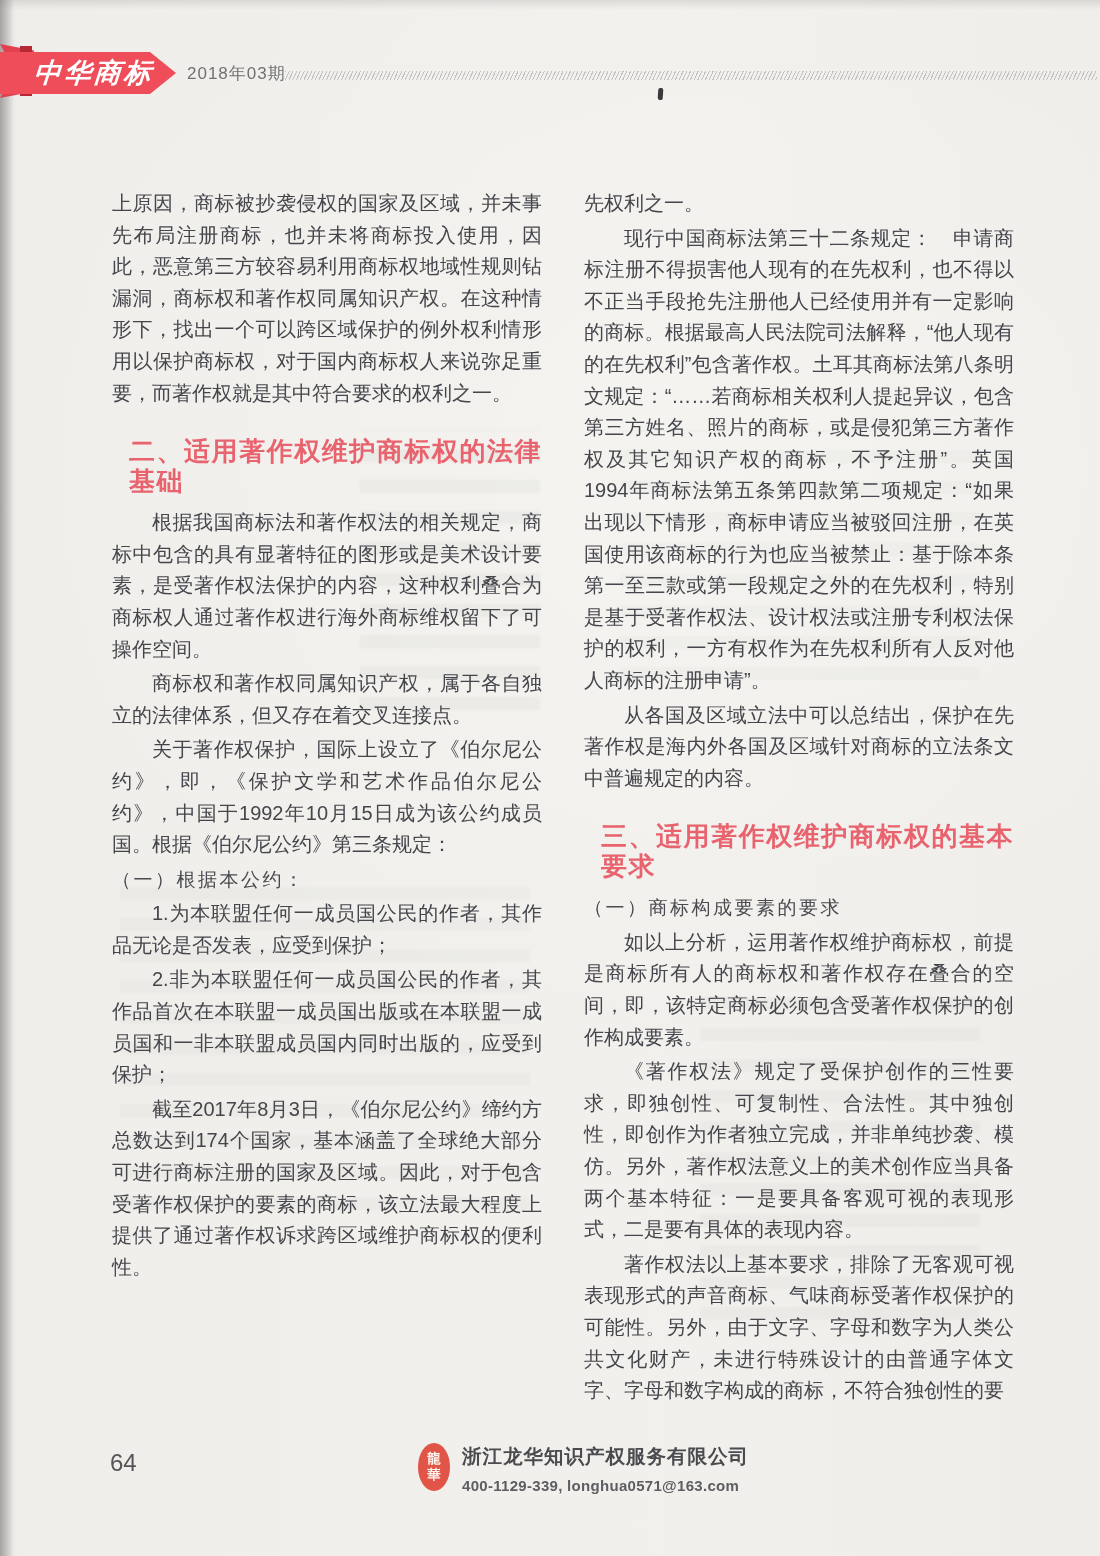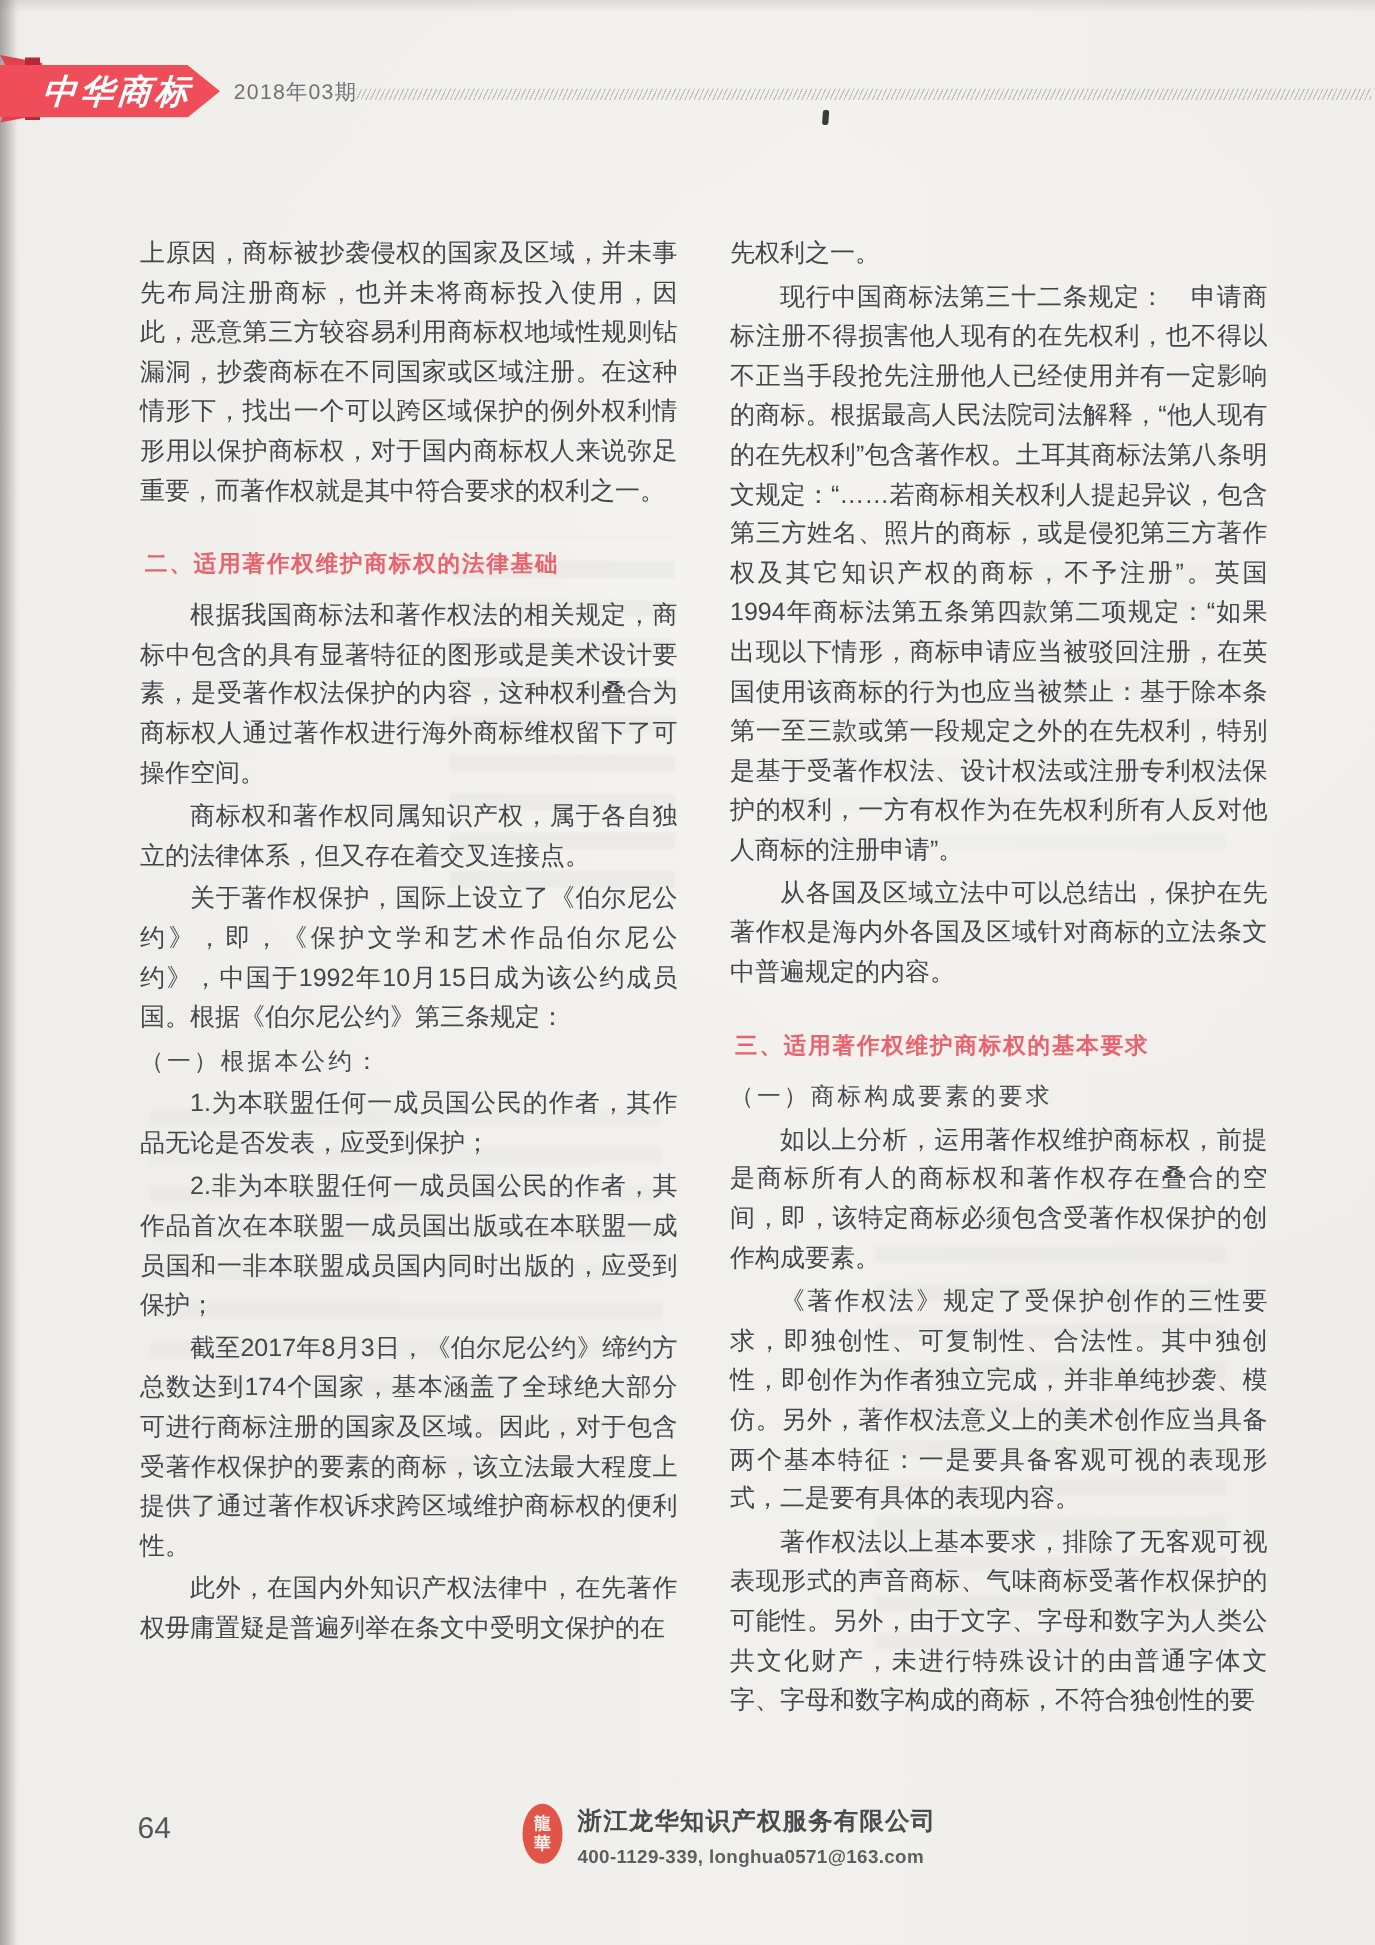--- a/index.html
+++ b/index.html
@@ -42,21 +42,21 @@
 
   
   .col{position:absolute;top:188px;width:430px;font-size:20px;line-height:31.6px;
     text-align:justify;text-justify:inter-ideograph;color:#45454c;}
   .col-left{left:112px;}
   .col-right{left:584px;}
   .col p{margin:0 0 3px 0;text-indent:2em;}
   .col p.cont{text-indent:0;}
   .col p.kai{font-family:"Liberation Serif", serif;
     letter-spacing:2.5px;font-size:19px;text-indent:0;color:#4a4a50;}
-  .col h2.sec{margin:27px 0 11px 4px;font-size:18px;font-weight:bold;color:#e8636e;
+  .col h2.sec{margin:27px 0 11px 17px;font-size:26px;font-weight:bold;color:#e8636e;
     letter-spacing:1.5px;line-height:30px;}
 
   
   .ghost{position:absolute;opacity:.10;filter:blur(1.2px);pointer-events:none;
     background:repeating-linear-gradient(0deg, rgba(96,116,108,.55) 0 13px, rgba(0,0,0,0) 13px 31px);}
   .g1{left:360px;top:430px;width:180px;height:280px;}
   .g2{left:120px;top:880px;width:410px;height:330px;opacity:.07;}
   .g3{left:700px;top:990px;width:280px;height:330px;opacity:.08;}
   .g4{left:620px;top:430px;width:360px;height:250px;opacity:.06;}
 
@@ -85,30 +85,29 @@
   <span class="issue">2018年03期</span>
   <div class="hatch-rule"></div>
   <div class="ink-speck"></div>
 
   <div class="ghost g1"></div>
   <div class="ghost g2"></div>
   <div class="ghost g3"></div>
   <div class="ghost g4"></div>
 
   <div class="col col-left">
-    <p class="cont">上原因，商标被抄袭侵权的国家及区域，并未事先布局注册商标，也并未将商标投入使用，因此，恶意第三方较容易利用商标权地域性规则钻漏洞，抄袭商标在不同国家或区域注册。在这种情形下，找出一个可以跨区域保护的例外权利情形用以保护商标权，对于国内商标权人来说弥足重要，而著作权就是其中符合要求的权利之一。</p>
+    <p class="cont">上原因，商标被抄袭侵权的国家及区域，并未事先布局注册商标，也并未将商标投入使用，因此，恶意第三方较容易利用商标权地域性规则钻漏洞，商标权和著作权同属知识产权。在这种情形下，找出一个可以跨区域保护的例外权利情形用以保护商标权，对于国内商标权人来说弥足重要，而著作权就是其中符合要求的权利之一。</p>
     <h2 class="sec">二、适用著作权维护商标权的法律基础</h2>
     <p>根据我国商标法和著作权法的相关规定，商标中包含的具有显著特征的图形或是美术设计要素，是受著作权法保护的内容，这种权利叠合为商标权人通过著作权进行海外商标维权留下了可操作空间。</p>
     <p>商标权和著作权同属知识产权，属于各自独立的法律体系，但又存在着交叉连接点。</p>
     <p>关于著作权保护，国际上设立了《伯尔尼公约》，即，《保护文学和艺术作品伯尔尼公约》，中国于1992年10月15日成为该公约成员国。根据《伯尔尼公约》第三条规定：</p>
     <p class="kai">（一）根据本公约：</p>
     <p>1.为本联盟任何一成员国公民的作者，其作品无论是否发表，应受到保护；</p>
     <p>2.非为本联盟任何一成员国公民的作者，其作品首次在本联盟一成员国出版或在本联盟一成员国和一非本联盟成员国内同时出版的，应受到保护；</p>
     <p>截至2017年8月3日，《伯尔尼公约》缔约方总数达到174个国家，基本涵盖了全球绝大部分可进行商标注册的国家及区域。因此，对于包含受著作权保护的要素的商标，该立法最大程度上提供了通过著作权诉求跨区域维护商标权的便利性。</p>
-    <p>此外，在国内外知识产权法律中，在先著作权毋庸置疑是普遍列举在条文中受明文保护的在</p>
   </div>
 
   <div class="col col-right">
     <p class="cont">先权利之一。</p>
     <p>现行中国商标法第三十二条规定：　申请商标注册不得损害他人现有的在先权利，也不得以不正当手段抢先注册他人已经使用并有一定影响的商标。根据最高人民法院司法解释，“他人现有的在先权利”包含著作权。土耳其商标法第八条明文规定：“……若商标相关权利人提起异议，包含第三方姓名、照片的商标，或是侵犯第三方著作权及其它知识产权的商标，不予注册”。英国1994年商标法第五条第四款第二项规定：“如果出现以下情形，商标申请应当被驳回注册，在英国使用该商标的行为也应当被禁止：基于除本条第一至三款或第一段规定之外的在先权利，特别是基于受著作权法、设计权法或注册专利权法保护的权利，一方有权作为在先权利所有人反对他人商标的注册申请”。</p>
     <p>从各国及区域立法中可以总结出，保护在先著作权是海内外各国及区域针对商标的立法条文中普遍规定的内容。</p>
     <h2 class="sec">三、适用著作权维护商标权的基本要求</h2>
     <p class="kai">（一）商标构成要素的要求</p>
     <p>如以上分析，运用著作权维护商标权，前提是商标所有人的商标权和著作权存在叠合的空间，即，该特定商标必须包含受著作权保护的创作构成要素。</p>
     <p>《著作权法》规定了受保护创作的三性要求，即独创性、可复制性、合法性。其中独创性，即创作为作者独立完成，并非单纯抄袭、模仿。另外，著作权法意义上的美术创作应当具备两个基本特征：一是要具备客观可视的表现形式，二是要有具体的表现内容。</p>

